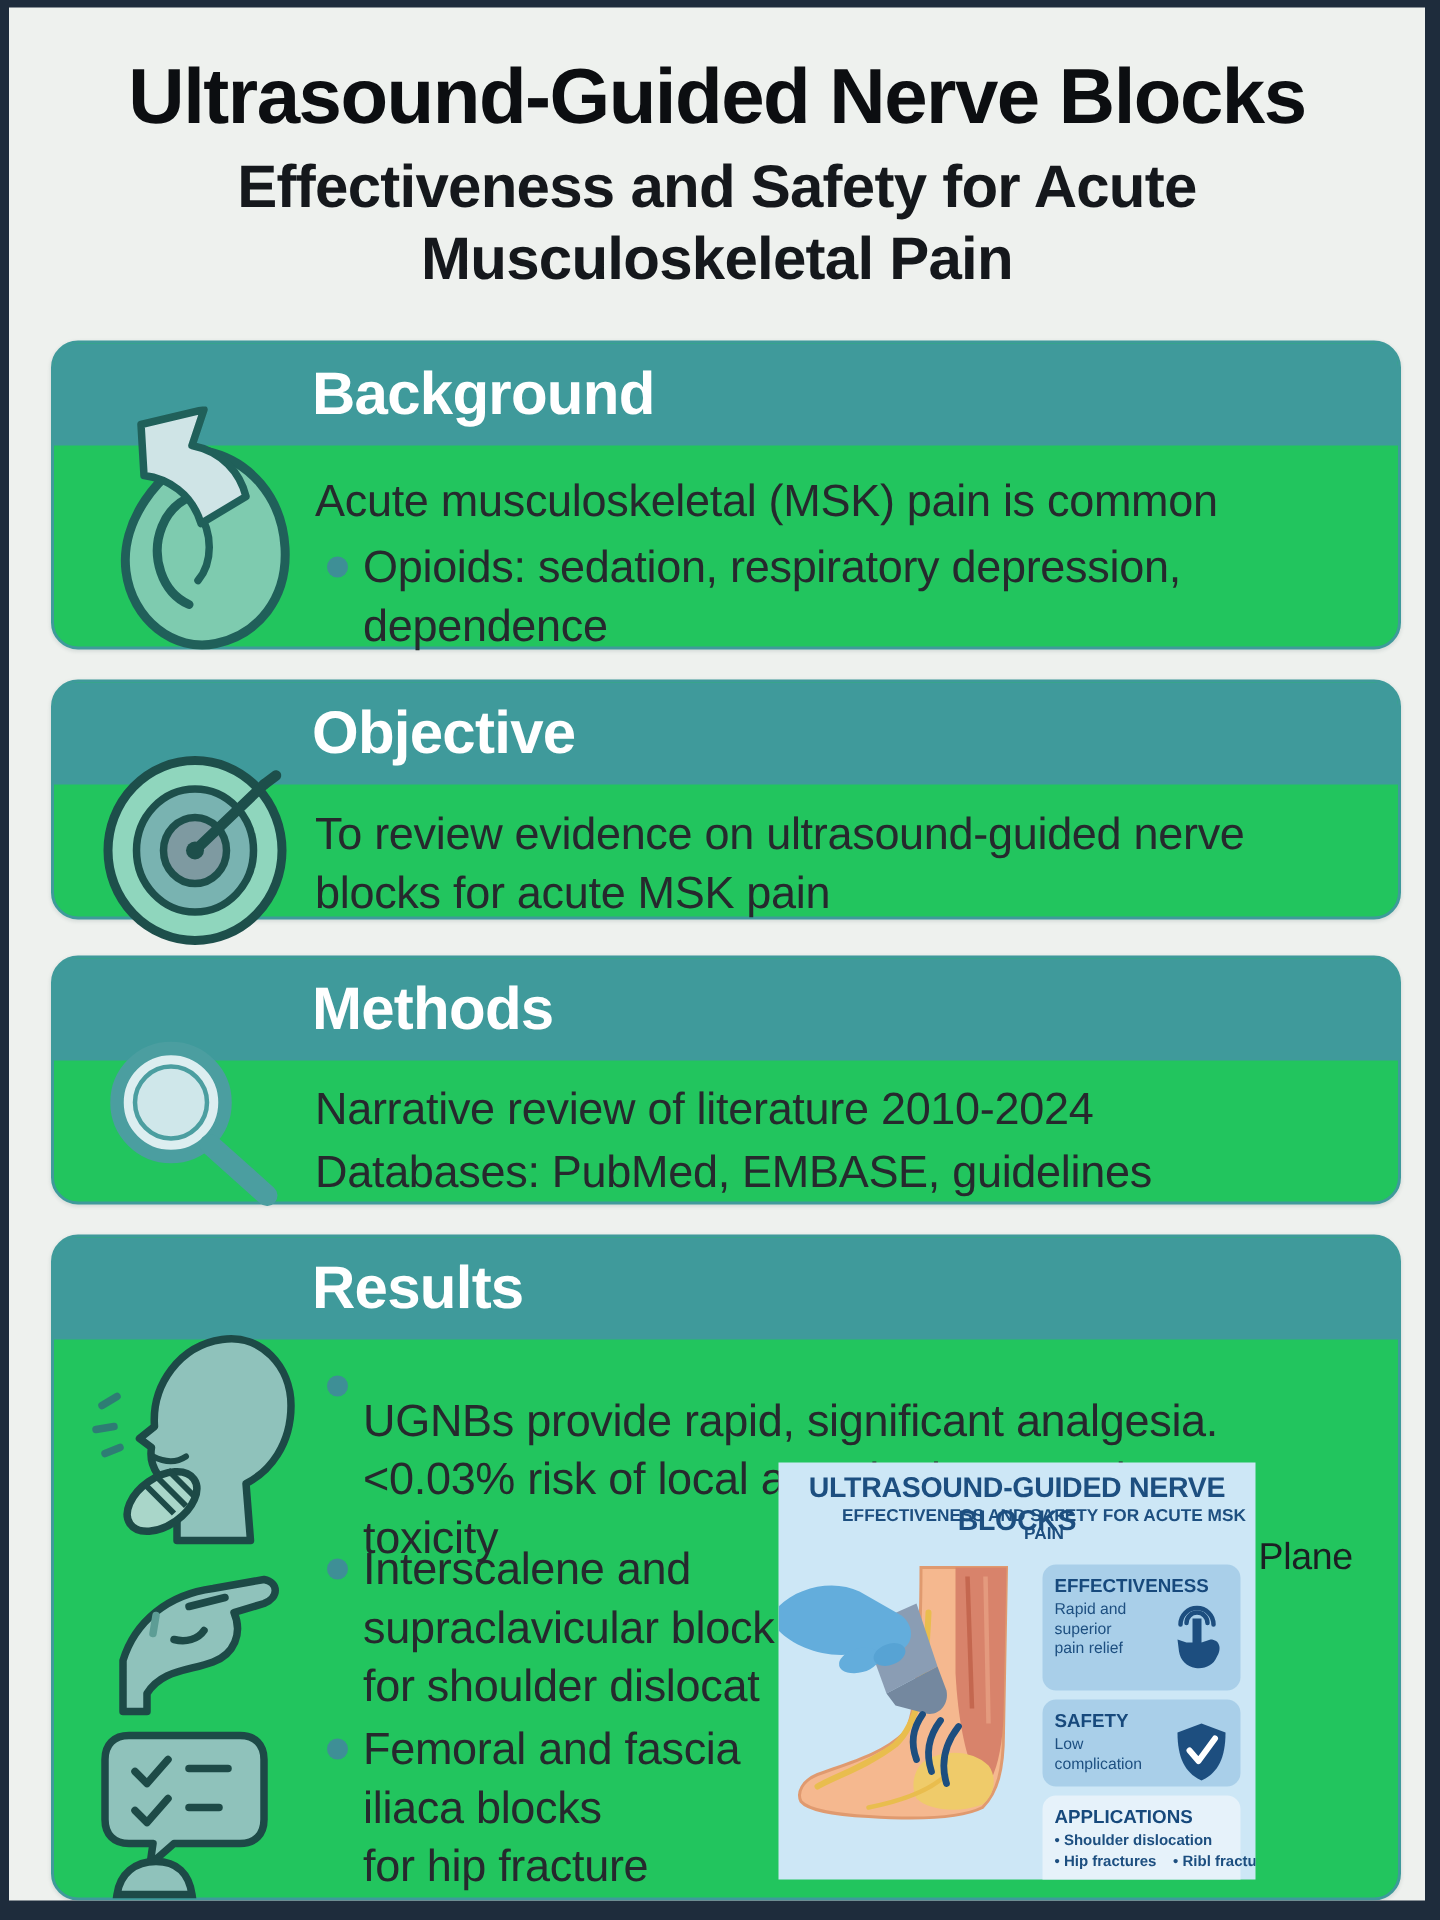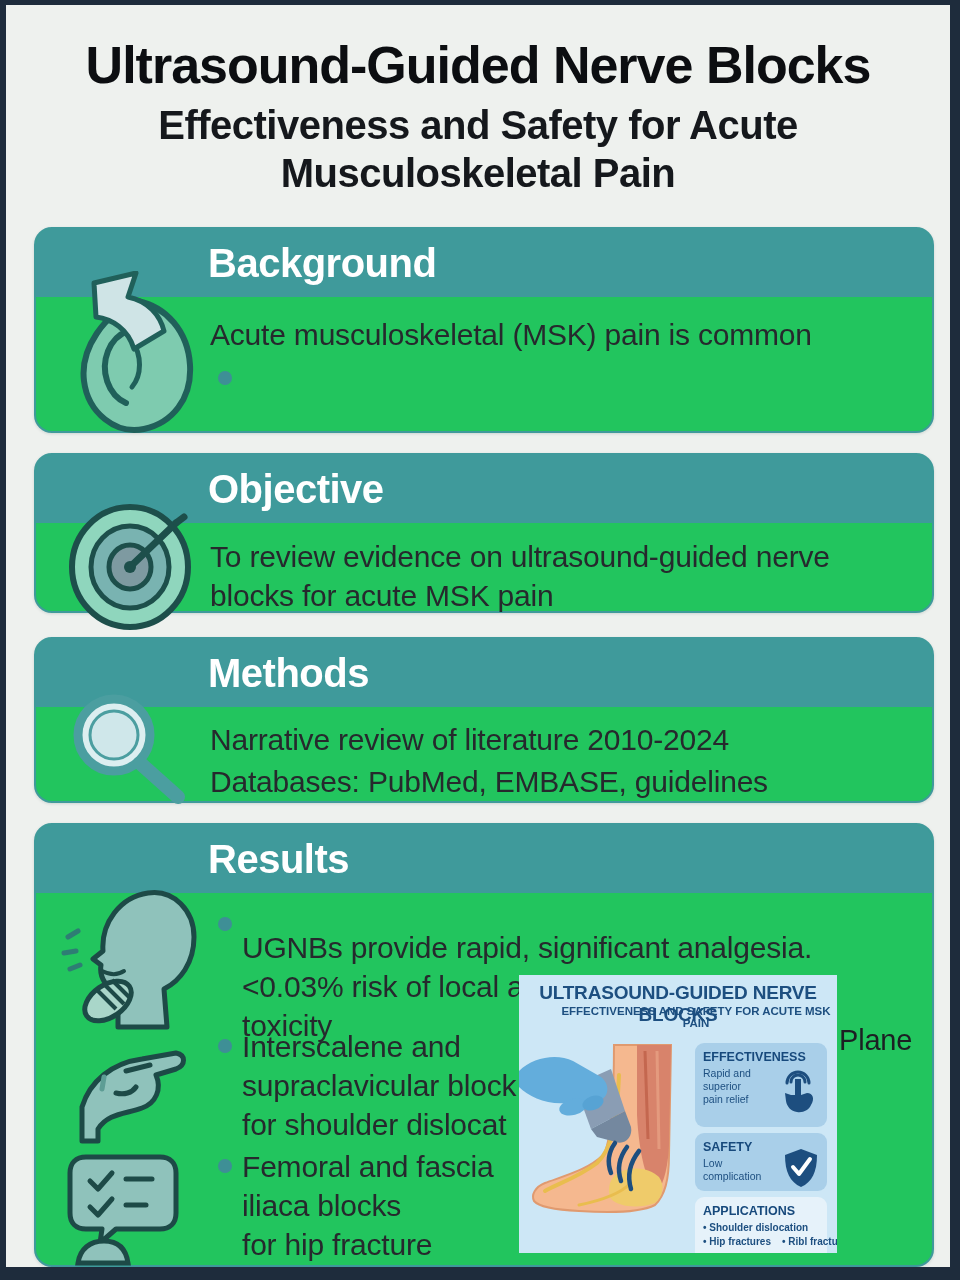--- a/index.html
+++ b/index.html
@@ -63,37 +63,39 @@
   .inset-card.light{background:#e6f2fa;}
   .inset-card h4{
     margin:0 0 3px 0; font-size:12.5px; font-weight:bold; color:#17497c;
   }
   .inset-card .txt{
     font-size:10.5px; line-height:13px; color:#1d4f80; white-space:pre-line;
   }
   .inset-card .mini-icon{position:absolute; right:8px; top:22px;}
   .app-line{font-size:10px; line-height:14px; color:#1d4f80; font-weight:bold; white-space:pre;}
   .overflow-frag{
-    position:absolute; left:833px; top:1019px; font-size:29px; color:#1c1f23;
+    position:absolute; left:833px; top:1019px; font-size:25px; color:#1c1f23;
     letter-spacing:-0.2px;
   }
 </style>
 </head>
 <body>
 
 <div class="page">
 
   <div class="title">Ultrasound-Guided Nerve Blocks</div>
   <div class="subtitle l1">Effectiveness and Safety for Acute</div>
   <div class="subtitle l2">Musculoskeletal Pain</div>
 
   <div class="card" style="top:222px;height:206px;">
     <div class="card-header">Background</div>
     <div class="body-text" style="left:174px;top:86px;width:700px;">Acute musculoskeletal (MSK) pain is common</div>
     <div class="bullet-dot" style="left:182px;top:142px;"></div>
+    <div class="body-text" style="left:206px;top:130px;width:680px;">Opioids: sedation, respiratory depression,
+dependence</div>
   </div>
 
   <svg class="side-icon" style="left:52px;top:266px;z-index:3;" width="152" height="164" viewBox="0 0 152 164">
     <path d="M80 30 C 108 36 130 60 132 94 C 134 128 114 152 86 158 C 58 164 30 142 26 110 C 22 78 46 42 80 30 Z" fill="#7ecbaf" stroke="#20605a" stroke-width="6"></path>
     <path d="M98 62 C 80 52 58 60 50 80 C 42 100 50 124 68 132" fill="none" stroke="#20605a" stroke-width="6" stroke-linecap="round"></path>
     <path d="M74 70 C 84 84 84 104 74 116" fill="none" stroke="#20605a" stroke-width="5" stroke-linecap="round"></path>
     <path d="M36 12 L78 2 L70 26 C 90 30 102 44 106 60 L 76 78 C 70 58 54 48 38 46 Z" fill="#cfe4e6" stroke="#20605a" stroke-width="5" stroke-linejoin="round"></path>
   </svg>
 
   <div class="card" style="top:448px;height:160px;">

